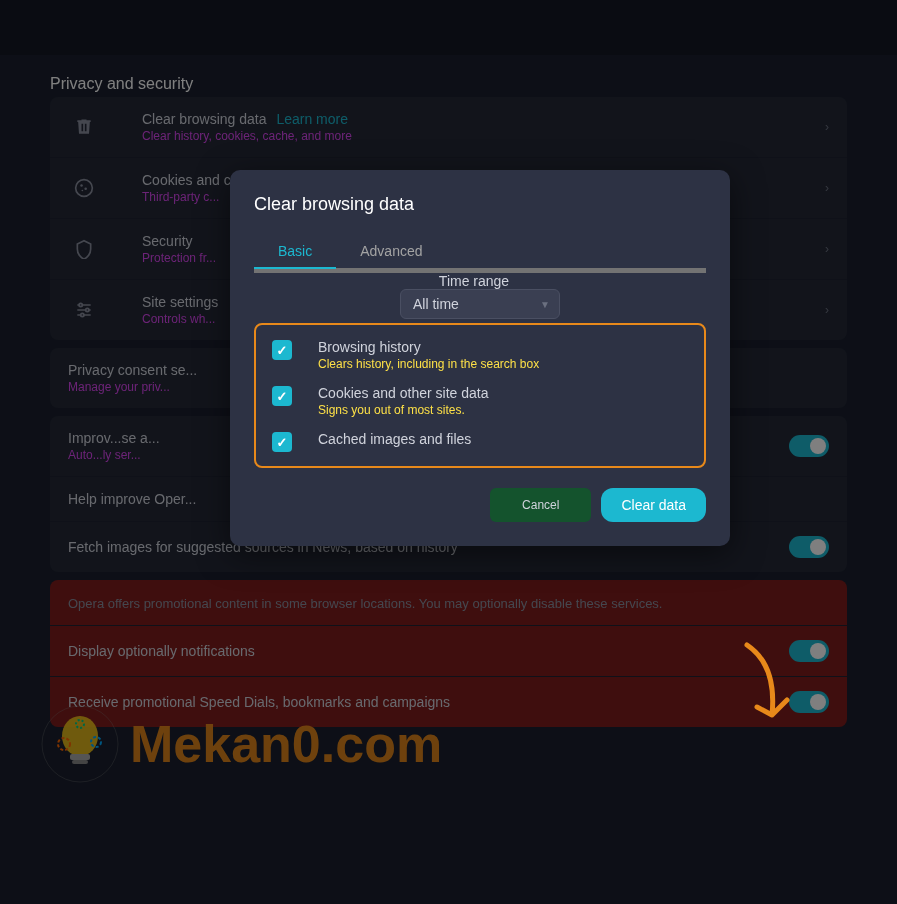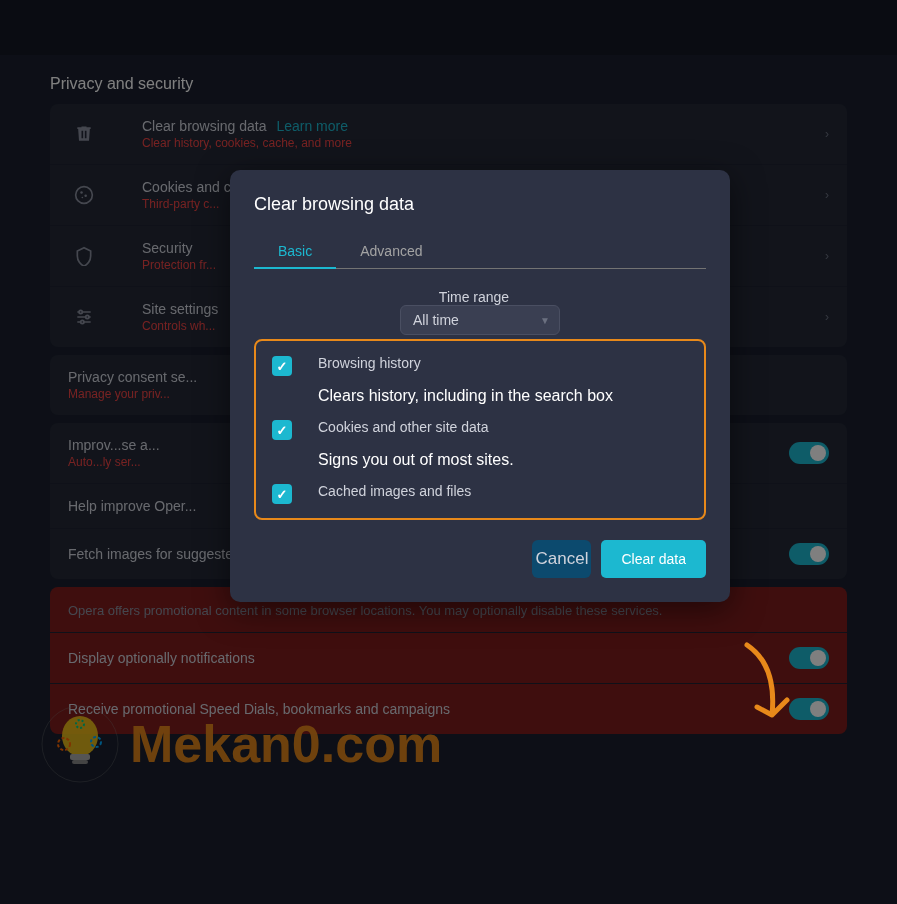--- a/index.html
+++ b/index.html
@@ -22,21 +22,21 @@
     
     .main-content {
       padding: 20px 50px;
       position: relative;
     }
 
     .section-title {
       color: #ffffff;
       font-size: 16px;
       font-weight: 400;
-      margin-bottom: 11px;
+      margin-bottom: 4px;
     }
 
     
     .settings-panel {
       background-color: #242937;
       border-radius: 8px;
       overflow: hidden;
     }
 
     .settings-row {
@@ -78,21 +78,21 @@
       font-size: 14px;
     }
 
     .settings-row-title a {
       color: #1cb8d0;
       text-decoration: none;
       margin-left: 6px;
     }
 
     .settings-row-subtitle {
-      color: #ef4444;
+      color: #d946ef;
       font-size: 12px;
       margin-top: 2px;
     }
 
     .settings-row-arrow {
       color: #6b7080;
       font-size: 12px;
       margin-left: 10px;
     }
 
@@ -174,22 +174,21 @@
     .modal-title {
       color: #ffffff;
       font-size: 18px;
       font-weight: 500;
       margin-bottom: 20px;
     }
 
     
     .modal-tabs {
       display: flex;
-      border-bottom: 1px solid #737373;
-      margin-bottom: 20px;
+      border-bottom: 5px solid #737373;
     }
 
     .modal-tab {
       padding: 8px 24px;
       color: #a3a3a3;
       font-size: 14px;
       cursor: pointer;
       border-bottom: 2px solid transparent;
       margin-bottom: -1px;
     }
@@ -285,47 +284,47 @@
       font-weight: bold;
     }
 
     .checkbox-text-title {
       color: #d0d3dc;
       font-size: 14px;
       font-weight: 500;
     }
 
     .checkbox-text-subtitle {
-      color: #ffffff;
-      font-size: 16px;
-      margin-top: 16px;
+      color: #fde047;
+      font-size: 12px;
+      margin-top: 2px;
     }
 
     
     .modal-buttons {
       display: flex;
       justify-content: flex-end;
       gap: 10px;
     }
 
     .btn-cancel {
-      background: #0c4a6e;
+      background: #14532d;
       color: #d0d3dc;
       border: none;
       border-radius: 6px;
-      padding: 9px 3px;
-      font-size: 17px;
+      padding: 9px 32px;
+      font-size: 12px;
       cursor: pointer;
     }
 
     .btn-clear {
       background: #1cb8d0;
       color: #ffffff;
       border: none;
-      border-radius: 5px;
+      border-radius: 12px;
       padding: 9px 20px;
       font-size: 14px;
       cursor: pointer;
       font-weight: 500;
     }
   </style>
 </head>
 <body>
 
 <div class="top-bar"></div>

